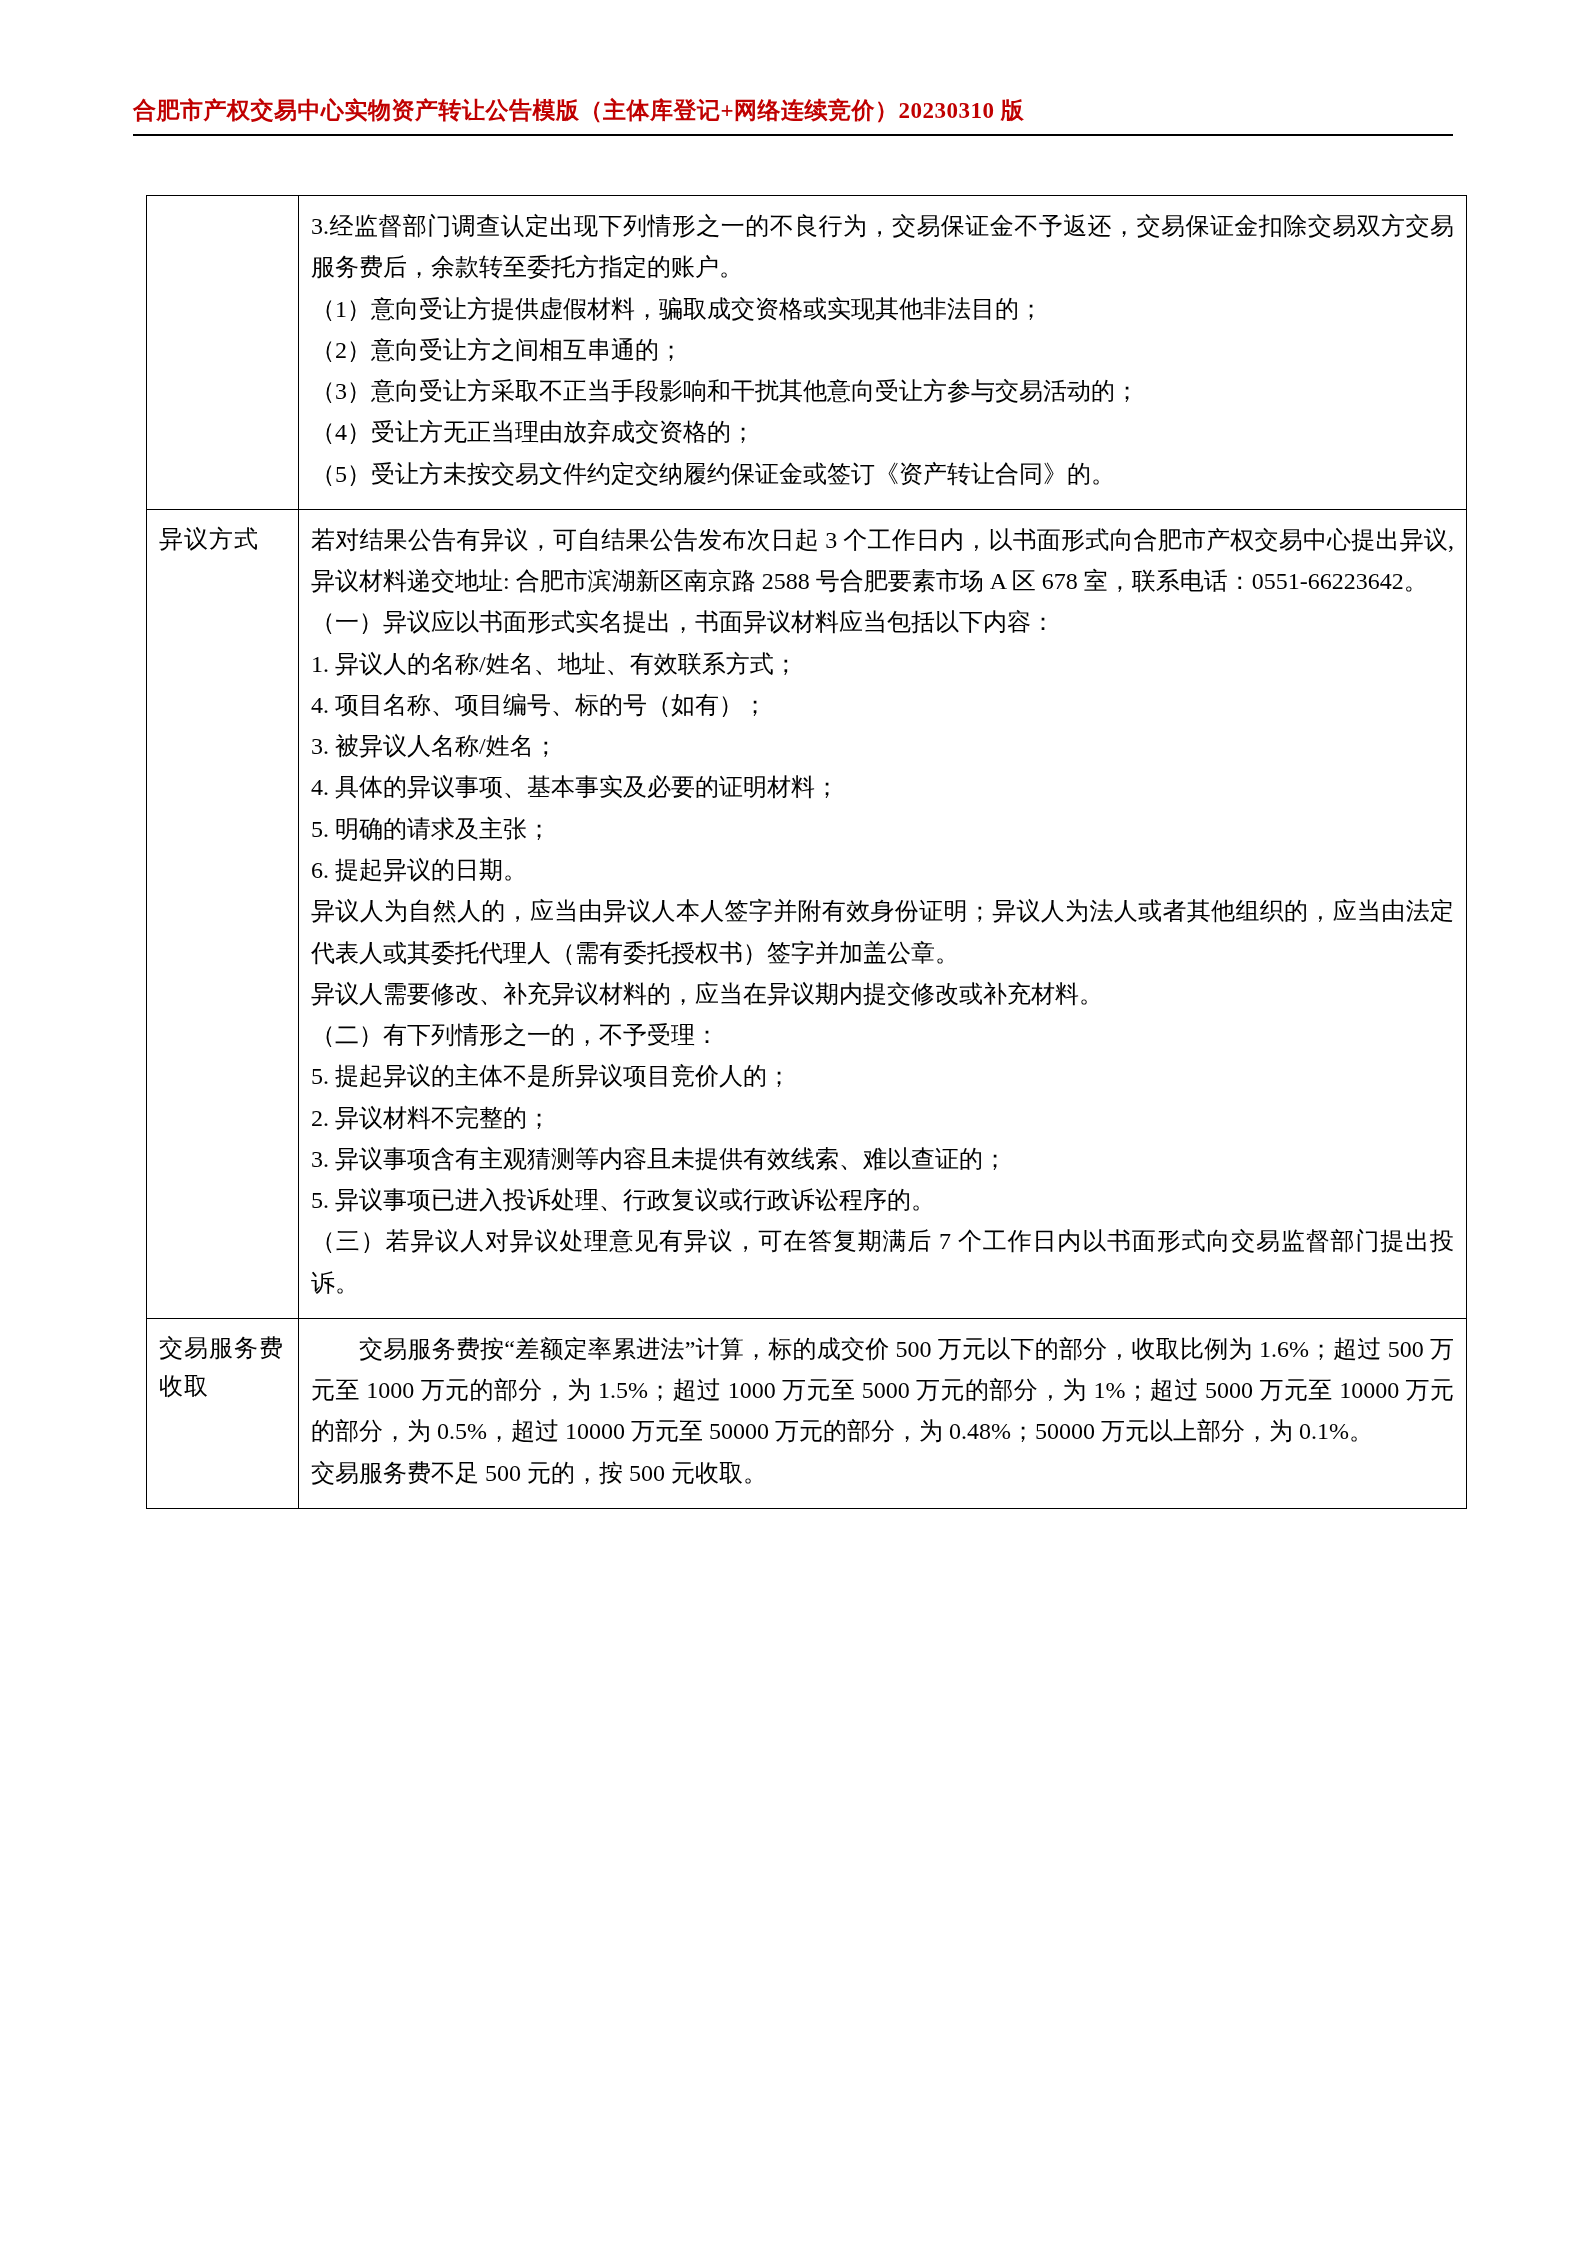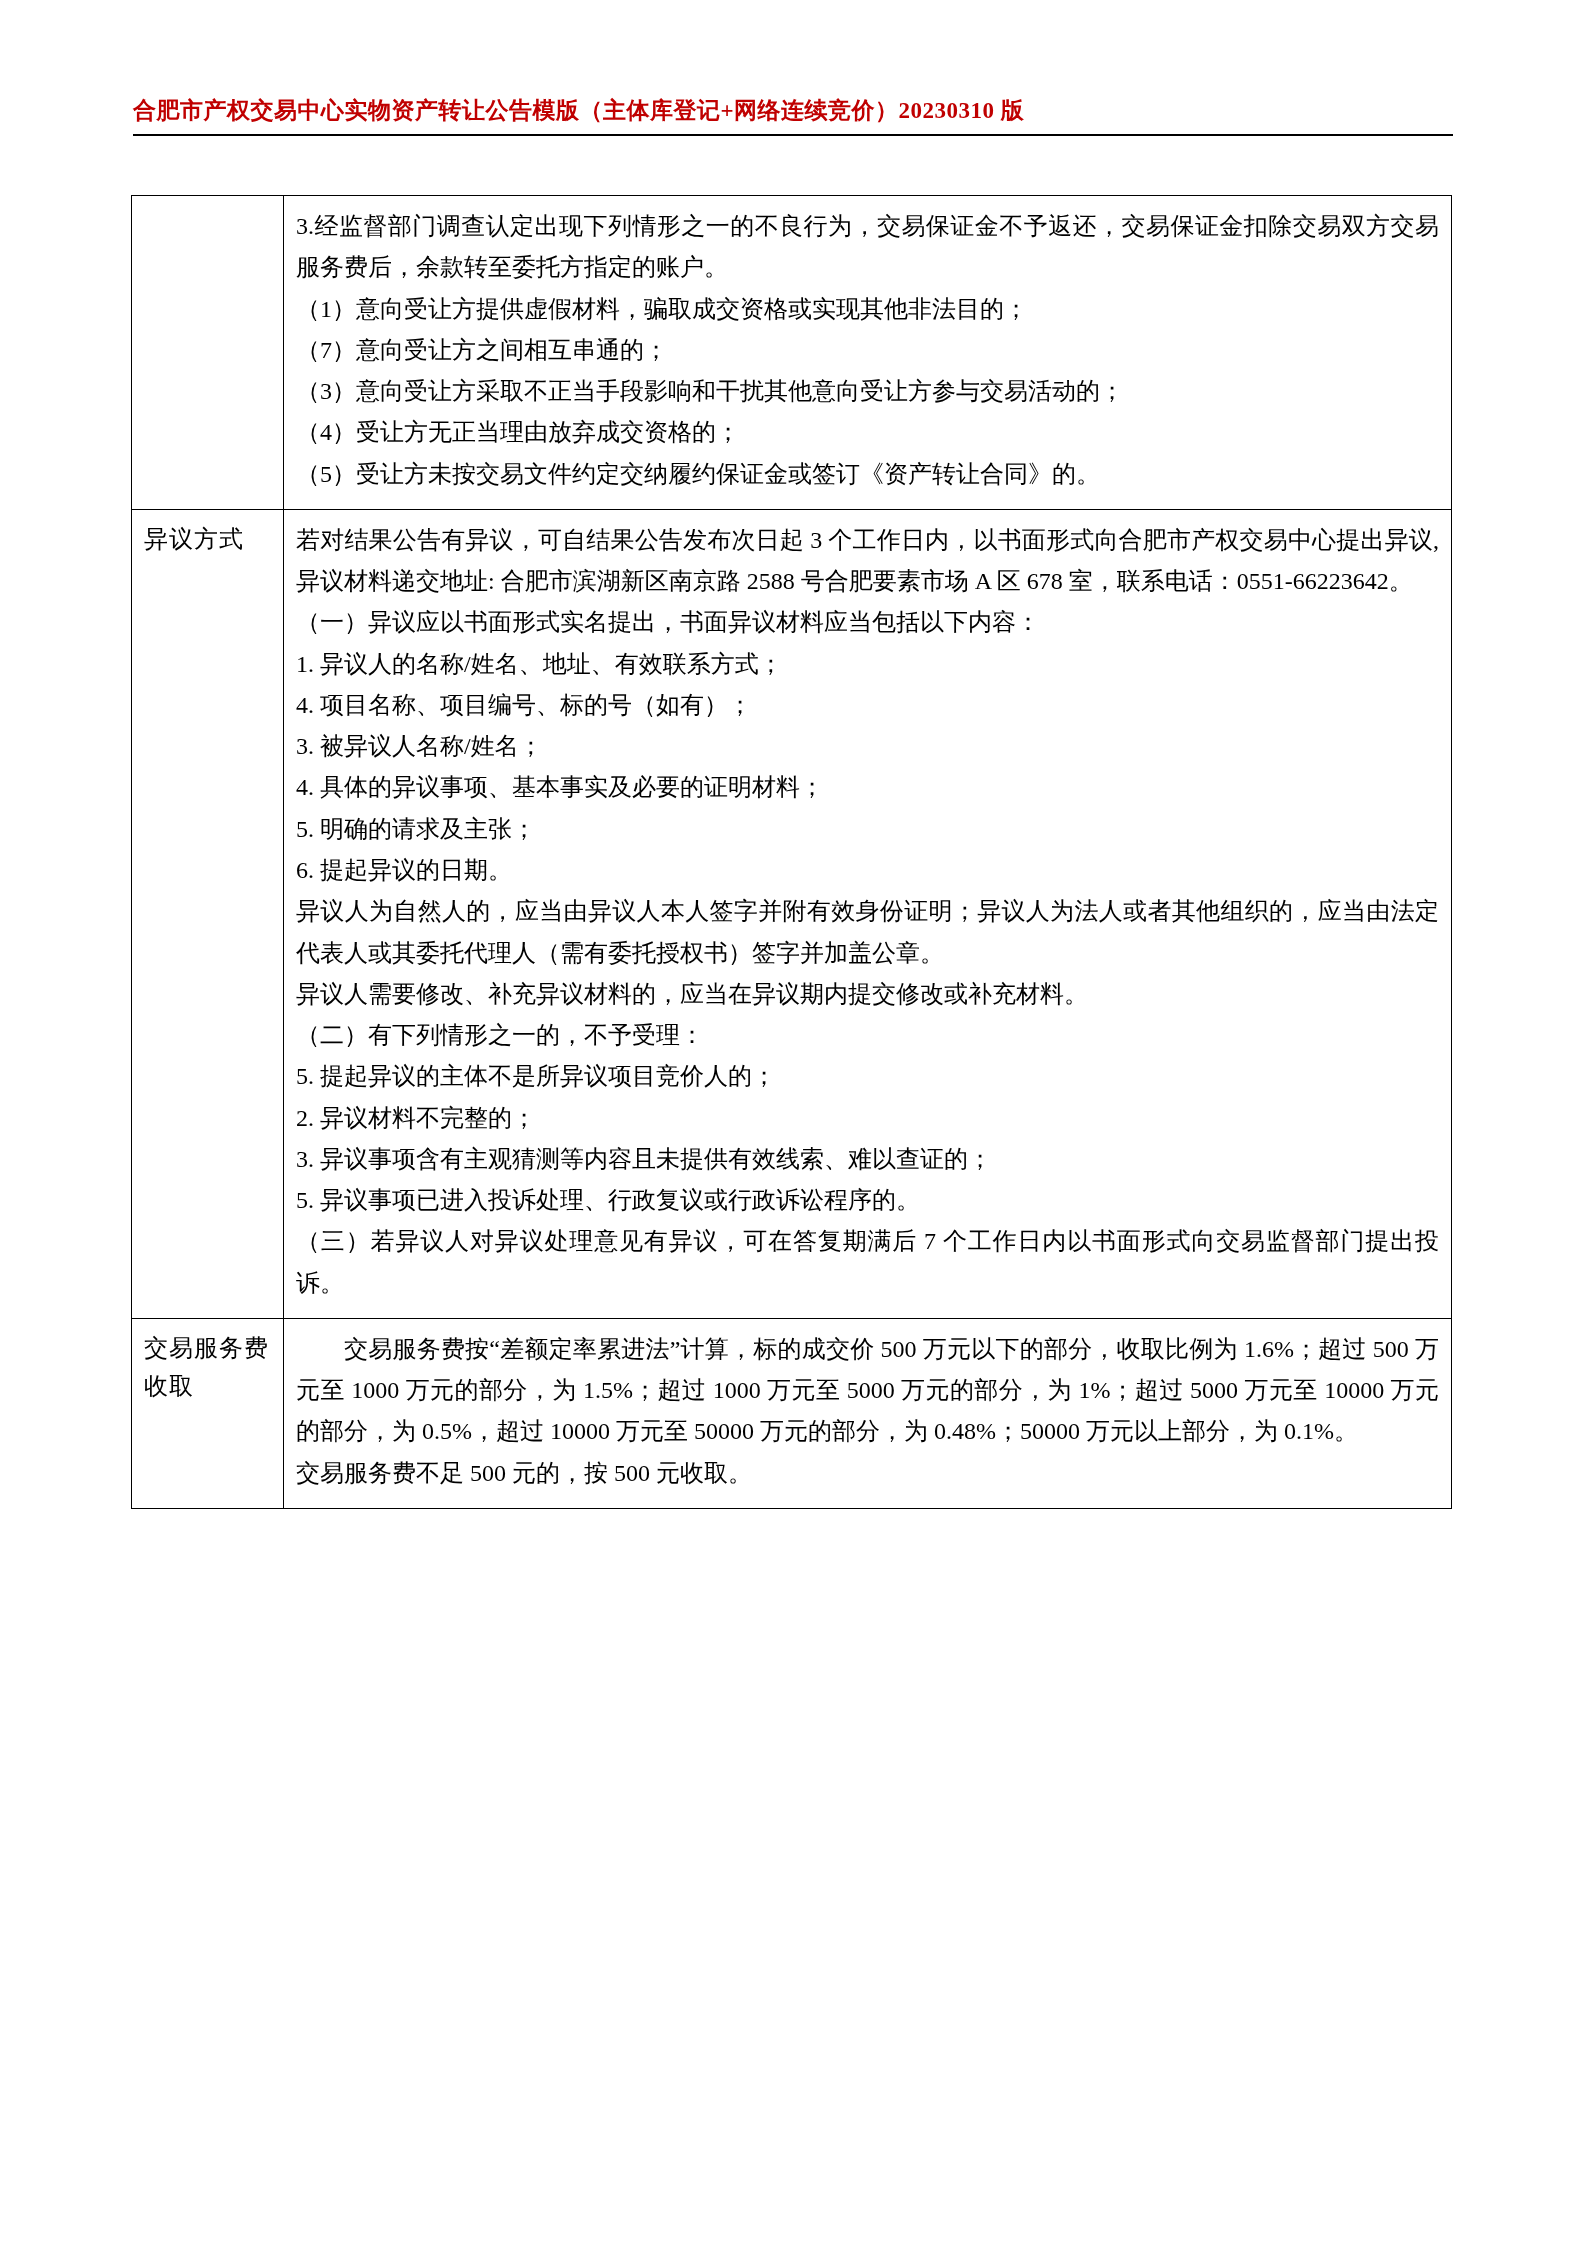--- a/index.html
+++ b/index.html
@@ -35,21 +35,21 @@
     white-space: nowrap;
   }
   .header-rule {
     margin-top: 8px;
     border-bottom: 2px solid #000000;
     width: 100%;
   }
   table.doc {
     position: absolute;
     top: 195px;
-    left: 131px;
+    left: 146px;
     width: 1320px;
     border-collapse: collapse;
     table-layout: fixed;
     border-radius: 28px;
   }
   table.doc td {
     border: 1px solid #000000;
     vertical-align: top;
     padding: 10px 12px 14px 12px;
   }
@@ -96,21 +96,21 @@
       <col style="width:152px">
       <col style="width:1168px">
     </colgroup>
     <tbody>
 
       <tr>
         <td class="label"></td>
         <td class="body">
           <p class="ln">3.经监督部门调查认定出现下列情形之一的不良行为，交易保证金不予返还，交易保证金扣除交易双方交易服务费后，余款转至委托方指定的账户。</p>
           <p class="ln">（1）意向受让方提供虚假材料，骗取成交资格或实现其他非法目的；</p>
-          <p class="ln">（7）意向受让方之间相互串通的；</p>
+          <p class="ln">（2）意向受让方之间相互串通的；</p>
           <p class="ln">（3）意向受让方采取不正当手段影响和干扰其他意向受让方参与交易活动的；</p>
           <p class="ln">（4）受让方无正当理由放弃成交资格的；</p>
           <p class="ln">（5）受让方未按交易文件约定交纳履约保证金或签订《资产转让合同》的。</p>
         </td>
       </tr>
 
       <tr>
         <td class="label">异议方式</td>
         <td class="body">
           <p class="ln">若对结果公告有异议，可自结果公告发布次日起 3 个工作日内，以书面形式向合肥市产权交易中心提出异议,异议材料递交地址: 合肥市滨湖新区南京路 2588 号合肥要素市场 A 区 678 室，联系电话：0551-66223642。</p>

